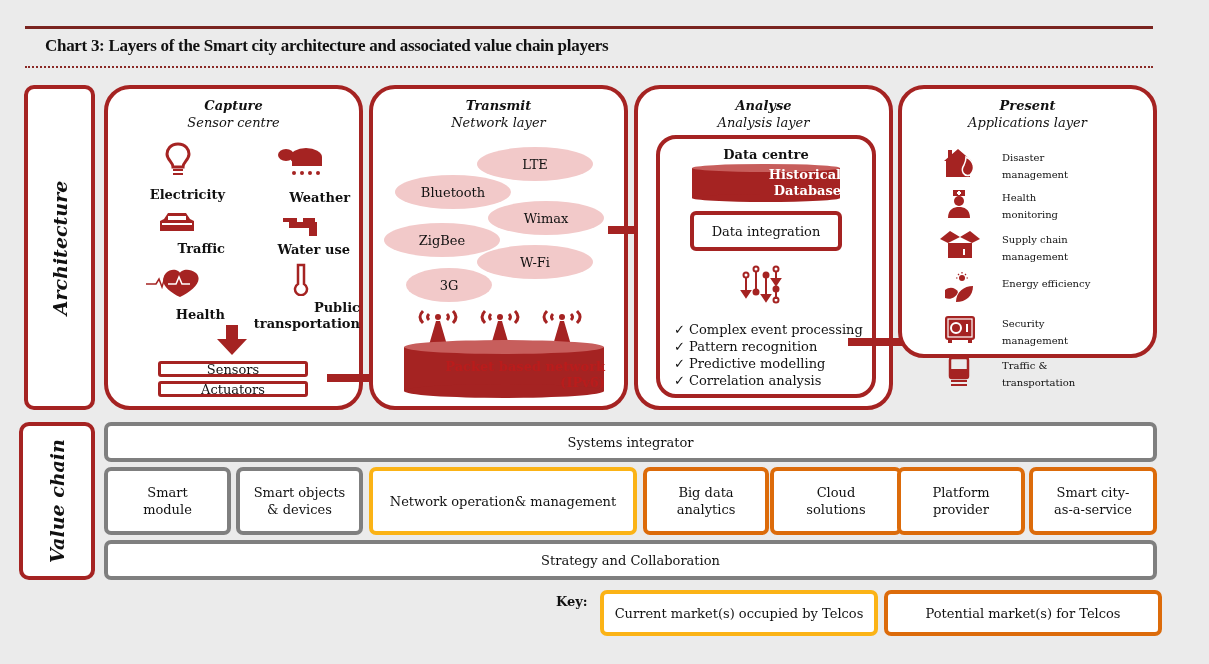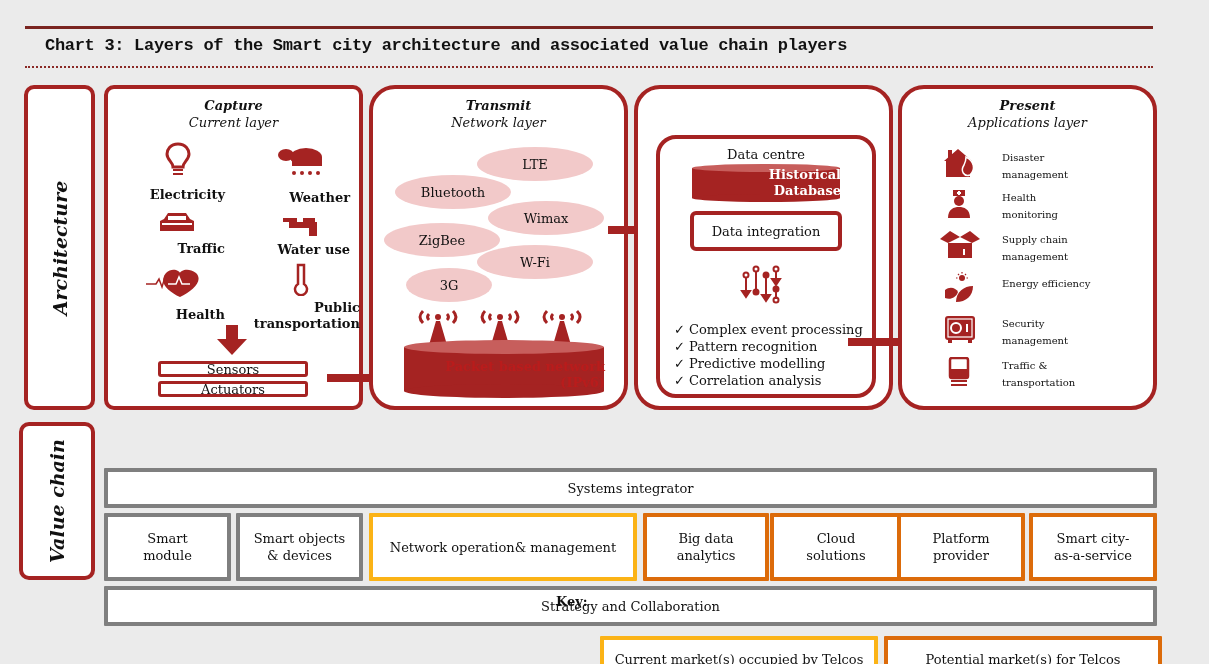--- a/index.html
+++ b/index.html
@@ -1,56 +1,56 @@
 <!DOCTYPE html>
 <html><head>
 <meta charset="utf-8">
 <style>
   * { box-sizing: border-box; margin: 0; padding: 0; }
   body { width: 1209px; height: 664px; background: #ebebeb; font-family: "DejaVu Serif", serif; color: #111; position: relative; overflow: hidden; }
   .abs { position: absolute; }
   .topline { left: 25px; top: 26px; width: 1128px; height: 3px; background: #7a2420; }
-  .title { left: 45px; top: 36px; font-size: 17px; font-weight: bold; font-family: Liberation Mono, monospace; letter-spacing: -0.3px; }
+  .title { left: 45px; top: 36px; font-size: 17px; font-weight: bold; font-family: Liberation Serif, serif; letter-spacing: -0.3px; }
   .dotline { left: 25px; top: 66px; width: 1128px; border-top: 2px dotted #8a2a26; }
   .side { border: 4px solid #a52322; border-radius: 10px; background: #fff; }
   .side span { position: absolute; left: 50%; top: 50%; transform: translate(-50%,-50%) rotate(-90deg); white-space: nowrap; font-weight: bold; font-style: italic; font-size: 19px; }
   .layer { border: 4px solid #a52322; border-radius: 26px; background: #fff; }
   .lh { position: absolute; width: 100%; text-align: center; top: 8px; font-size: 13px; line-height: 17px; }
   .lh b { font-style: italic; display: block; }
   .lh i { display: block; }
   .lbl { position: absolute; font-size: 13px; text-align: right; line-height: 16px; font-weight: bold; }
   .ic { position: absolute; color: #a52322; }
   .ell { position: absolute; background: #f2c9c9; border-radius: 50%; font-size: 13px; display: flex; align-items: center; justify-content: center; }
   .sa { position: absolute; border: 3px solid #a52322; border-radius: 3px; background: #fff; font-size: 13px; text-align: center; line-height: 11px; }
   .arrow { position: absolute; background: #a52322; height: 8px; }
   .arrow::after { content: ""; position: absolute; right: -14px; top: -6px; border-left: 14px solid #a52322; border-top: 10px solid transparent; border-bottom: 10px solid transparent; }
-  .vc { position: absolute; border: 4px solid #7f7f7f; border-radius: 1px; background: #fff; font-size: 13px; display: flex; align-items: center; justify-content: center; text-align: center; line-height: 17px; margin-top: 46px; }
+  .vc { position: absolute; border: 4px solid #7f7f7f; border-radius: 7px; background: #fff; font-size: 13px; display: flex; align-items: center; justify-content: center; text-align: center; line-height: 17px; }
   .vc.y { border-color: #fbb316; }
   .vc.o { border-color: #dc6b0a; }
   .checks { position: absolute; font-size: 13px; line-height: 17px; }
   .app { position: absolute; left: 100px; font-size: 10px; line-height: 17px; }
 </style>
 </head>
 <body>
 
 <div class="abs topline"></div>
 <div class="abs title">Chart 3: Layers of the Smart city architecture and associated value chain players</div>
 <div class="abs dotline"></div>
 
 <div class="abs side" style="left:24px;top:85px;width:71px;height:325px;">
   <span>Architecture</span>
 </div>
 <div class="abs side" style="left:19px;top:422px;width:76px;height:158px;">
   <span>Value chain</span>
 </div>
 
-<div class="abs layer" style="left:104px;top:85px;width:259px;height:325px;border-radius:10px;">
+<div class="abs layer" style="left:104px;top:85px;width:259px;height:325px;">
   <div class="lh">
       <b>Capture</b>
-      <i>Current layer</i>
+      <i>Sensor centre</i>
     </div>
 
   <svg class="ic" style="left:56px;top:52px" width="28" height="36" viewBox="0 0 28 36">
     <path d="M14 3 C6 3 3 9 3 13 C3 19 9 21 9 26 L19 26 C19 21 25 19 25 13 C25 9 22 3 14 3 Z" fill="none" stroke="#a52322" stroke-width="3"></path>
     <rect x="9" y="28" width="10" height="2" fill="#a52322"></rect>
       <rect x="9" y="32" width="10" height="2" fill="#a52322"></rect>
   </svg>
   <div class="lbl" style="left:25px;top:98px;width:92px">Electricity</div>
 
   <svg class="ic" style="left:168px;top:58px" width="54" height="32" viewBox="0 0 54 32">
@@ -143,22 +143,26 @@
   </svg>
   <div class="lbl" style="left:30px;top:270px;width:202px;color:#b91c1c">
     <div>Packet based network</div>
     <div>(IPv6)</div>
   </div>
 </div>
 
 <div class="arrow" style="left:608px;top:226px;width:68px"></div>
 
 <div class="abs layer" style="left:634px;top:85px;width:259px;height:325px;">
+  <div class="lh">
+      <b>Analyse</b>
+      <i>Analysis layer</i>
+    </div>
   <div class="abs" style="left:18px;top:46px;width:220px;height:263px;border:4px solid #a52322;border-radius:20px;">
-    <div style="position:absolute;top:8px;width:100%;text-align:center;font-weight:normal;font-size:13px">Data centre</div>
+    <div style="position:absolute;top:8px;width:100%;text-align:center;font-weight:bold;font-size:13px">Data centre</div>
     <svg class="ic" style="left:31px;top:24px" width="150" height="40" viewBox="0 0 150 40">
       <rect x="1" y="5" width="148" height="30" fill="#a52322"></rect>
       <ellipse cx="75" cy="5" rx="74" ry="4" fill="#c75e5c"></ellipse>
       <ellipse cx="75" cy="35" rx="74" ry="4" fill="#a52322"></ellipse>
     </svg>
     <div class="lbl" style="left:31px;top:28px;width:150px;color:#fff">
       <div>Historical</div>
       <div>Database</div>
     </div>
     <div class="abs" style="left:30px;top:72px;width:152px;height:40px;border:4px solid #a52322;border-radius:6px;display:flex;align-items:center;justify-content:center;font-size:13px">Data integration</div>
@@ -185,21 +189,21 @@
       <div><span>✓</span> <span>Complex event processing</span></div>
       <div><span>✓</span> <span>Pattern recognition</span></div>
       <div><span>✓</span> <span>Predictive modelling</span></div>
       <div><span>✓</span> <span>Correlation analysis</span></div>
     </div>
   </div>
 </div>
 
 <div class="arrow" style="left:848px;top:338px;width:64px"></div>
 
-<div class="abs layer" style="left:898px;top:85px;width:259px;height:325px;">
+<div class="abs layer" style="left:898px;top:85px;width:259px;height:273px;">
   <div class="lh">
       <b>Present</b>
       <i>Applications layer</i>
     </div>
 
   <svg class="ic" style="left:40px;top:58px" width="36" height="32" viewBox="0 0 36 32">
     <polygon points="2,14 16,2 30,14 28,14 28,30 4,30 4,14" fill="#a52322"></polygon>
       <rect x="6" y="3" width="4" height="8" fill="#a52322"></rect>
     <path d="M24 10 C32 14 34 22 28 28 C22 30 18 24 22 18 C24 14 24 12 24 10 Z" fill="#a52322" stroke="#fff" stroke-width="1.5"></path>
   </svg>

